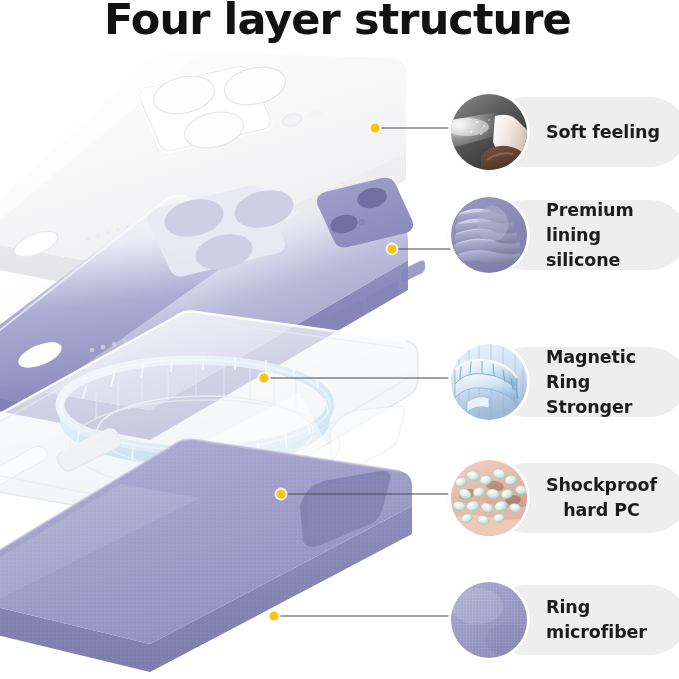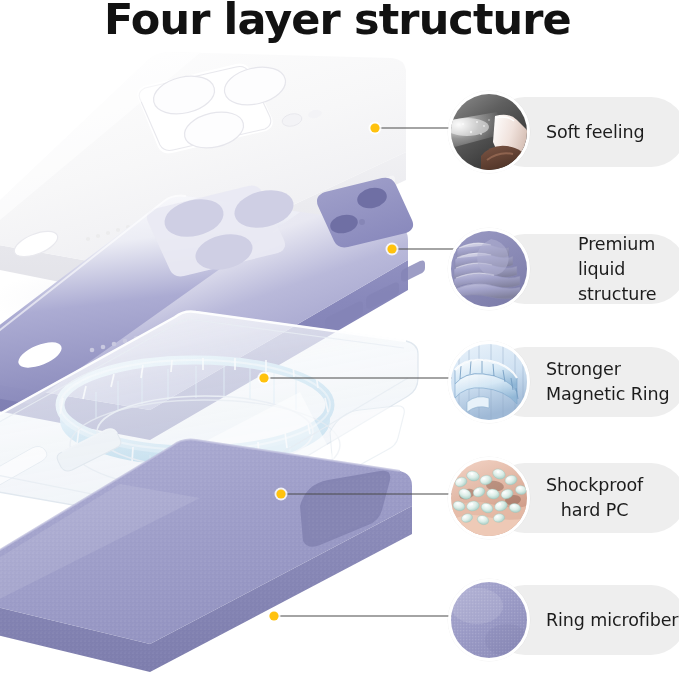--- a/index.html
+++ b/index.html
@@ -79,21 +79,21 @@
   .callout-thumb svg { display: block; }
   .callout-text {
     position: relative;
     z-index: 3;
     margin-left: 16px;
     font-size: 17.5px;
     line-height: 25px;
     color: #1c1c1c;
     letter-spacing: -0.1px;
     font-family: "DejaVu Sans", sans-serif;
-    font-weight: 400;
+    font-weight: 700;
     max-width: 150px;
   }
 
   
   #leaders {
     position: absolute;
     left: 0; top: 0;
     width: 679px; height: 679px;
     pointer-events: none;
   }
@@ -400,21 +400,21 @@
         <path d="M44 24 q12 -3 19 3" fill="none" stroke="#ffffff" stroke-width="1.6" opacity="0.85"></path>
         <path d="M30 62 q10 -12 26 -10 q16 2 20 14 l0 10 l-46 0 Z" fill="url(#sprayHand)"></path>
         <path d="M36 66 q12 -9 26 -6" fill="none" stroke="#a0705a" stroke-width="2" opacity="0.7"></path>
       </svg>
     </div>
     <div class="callout-text">
       <div>Soft feeling</div>
     </div>
   </div>
 
-  <div class="callout" style="left:448px; top:221px; width:231px;gap:32px;">
+  <div class="callout" style="left:448px; top:187px; width:231px;">
     <div class="callout-pill"></div>
     <div class="callout-thumb">
       <svg width="76" height="76" viewBox="0 0 76 76">
         <defs>
           <linearGradient id="silBg" x1="0" y1="0" x2="0.6" y2="1">
             <stop offset="0%" stop-color="#9a9ac4"></stop>
             <stop offset="100%" stop-color="#7e7eab"></stop>
           </linearGradient>
           <linearGradient id="silCoil" x1="0" y1="0" x2="0.4" y2="1">
             <stop offset="0%" stop-color="#c3c3de"></stop>
@@ -438,21 +438,21 @@
           <path d="M8 17 q16 -8 32 -3"></path>
           <path d="M6 27 q17 -8 34 -3"></path>
           <path d="M5 37 q19 -8 36 -3"></path>
           <path d="M5 47 q19 -8 38 -3"></path>
         </g>
         <path d="M40 8 q12 2 16 12 q4 10 -2 18 q-5 7 -14 6 q-10 -1 -13 -11 q-3 -12 5 -20 Z" fill="#b0b0d2" opacity="0.55"></path>
       </svg>
     </div>
     <div class="callout-text">
       <div>Premium</div>
-      <div>liquid structure</div>
+      <div>lining silicone</div>
     </div>
   </div>
 
   <div class="callout" style="left:448px; top:334px; width:231px;">
     <div class="callout-pill"></div>
     <div class="callout-thumb">
       <svg width="76" height="76" viewBox="0 0 76 76">
         <defs>
           <linearGradient id="magBg" x1="0" y1="0" x2="0.3" y2="1">
             <stop offset="0%" stop-color="#eaf3fb"></stop>
@@ -484,22 +484,22 @@
           <line x1="42" y1="20" x2="43" y2="32"></line>
           <line x1="52" y1="26" x2="54" y2="38"></line>
           <line x1="60" y1="34" x2="62" y2="46"></line>
           <line x1="65" y1="44" x2="67" y2="55"></line>
         </g>
         <path d="M4 26 q10 -12 28 -10 q24 2 34 18" fill="none" stroke="#ffffff" stroke-width="2" opacity="0.9"></path>
         <path d="M16 58 q10 -8 22 -4 l0 10 q-12 -4 -22 4 Z" fill="#e8f2fa" stroke="#8fb2d0" stroke-width="0.6"></path>
       </svg>
     </div>
     <div class="callout-text">
+      <div>Magnetic Ring</div>
       <div>Stronger</div>
-      <div>Magnetic Ring</div>
     </div>
   </div>
 
   <div class="callout" style="left:448px; top:450px; width:231px;text-align:center;">
     <div class="callout-pill"></div>
     <div class="callout-thumb">
       <svg width="76" height="76" viewBox="0 0 76 76">
         <defs>
           <linearGradient id="pcHand" x1="0" y1="0" x2="0.4" y2="1">
             <stop offset="0%" stop-color="#f3d4c6"></stop>

